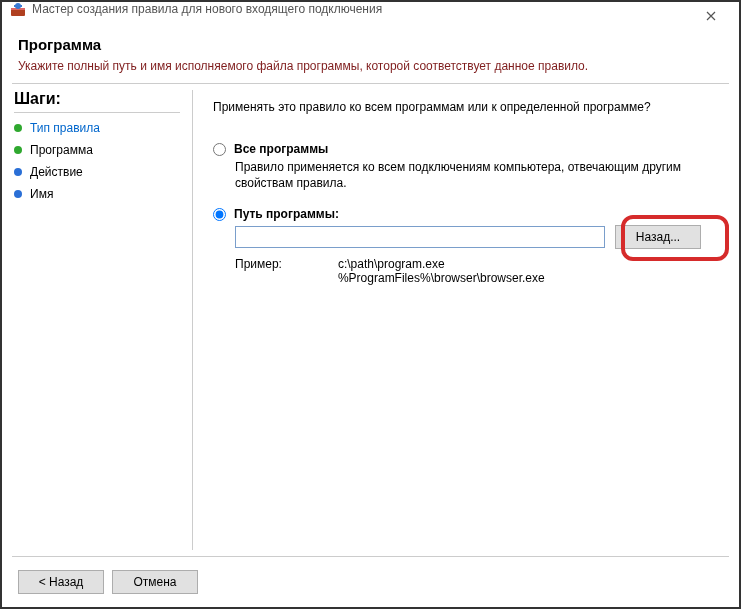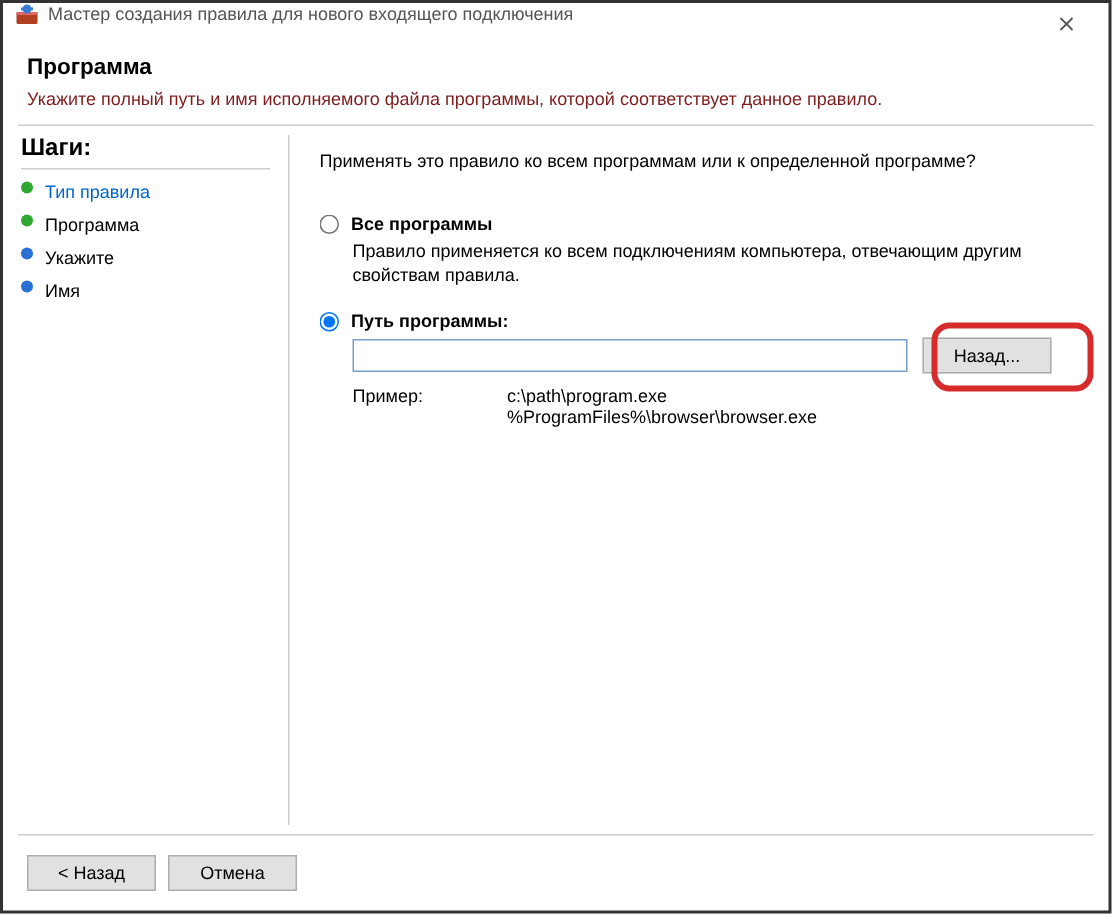--- a/index.html
+++ b/index.html
@@ -60,21 +60,21 @@
     width: 190px;
     padding: 6px 12px;
   }
   .sidebar-title {
     font-weight:bold;
     font-size:16px;
     margin-bottom:4px;
   }
   .step {
     display:flex;
-    align-items:flex-start;
+    align-items:center;
     padding:4px 0;
     font-size:12px;
     cursor:pointer;
     color:#000;
   }
   .step.active { color:#0066cc; }
   .bullet {
     width:8px; height:8px; border-radius:50%;
     margin-right:8px;
     flex:none;
@@ -204,21 +204,21 @@
       <div class="step active">
         <span class="bullet green"></span>
         <span>Тип правила</span>
       </div>
       <div class="step">
         <span class="bullet green"></span>
         <span>Программа</span>
       </div>
       <div class="step">
         <span class="bullet blue"></span>
-        <span>Укажите</span>
+        <span>Действие</span>
       </div>
       <div class="step">
         <span class="bullet blue"></span>
         <span>Имя</span>
       </div>
     </div>
 
     <div class="vline"></div>
 
     <div class="content">

